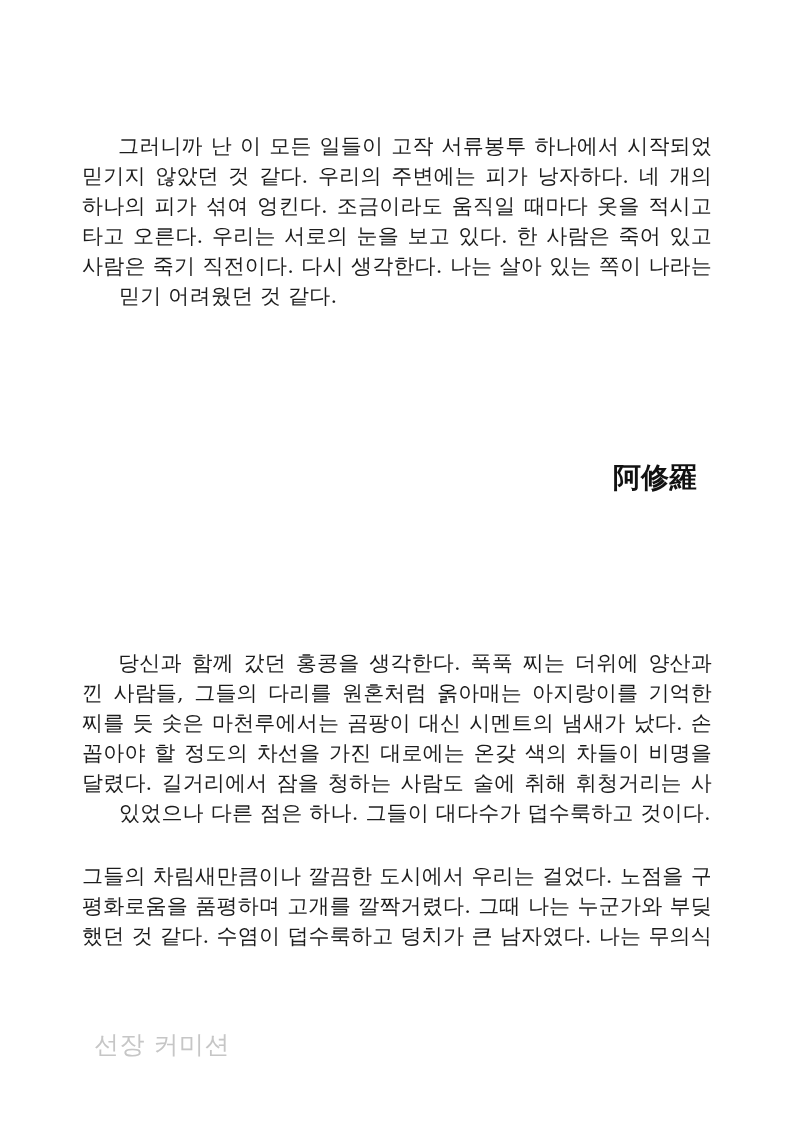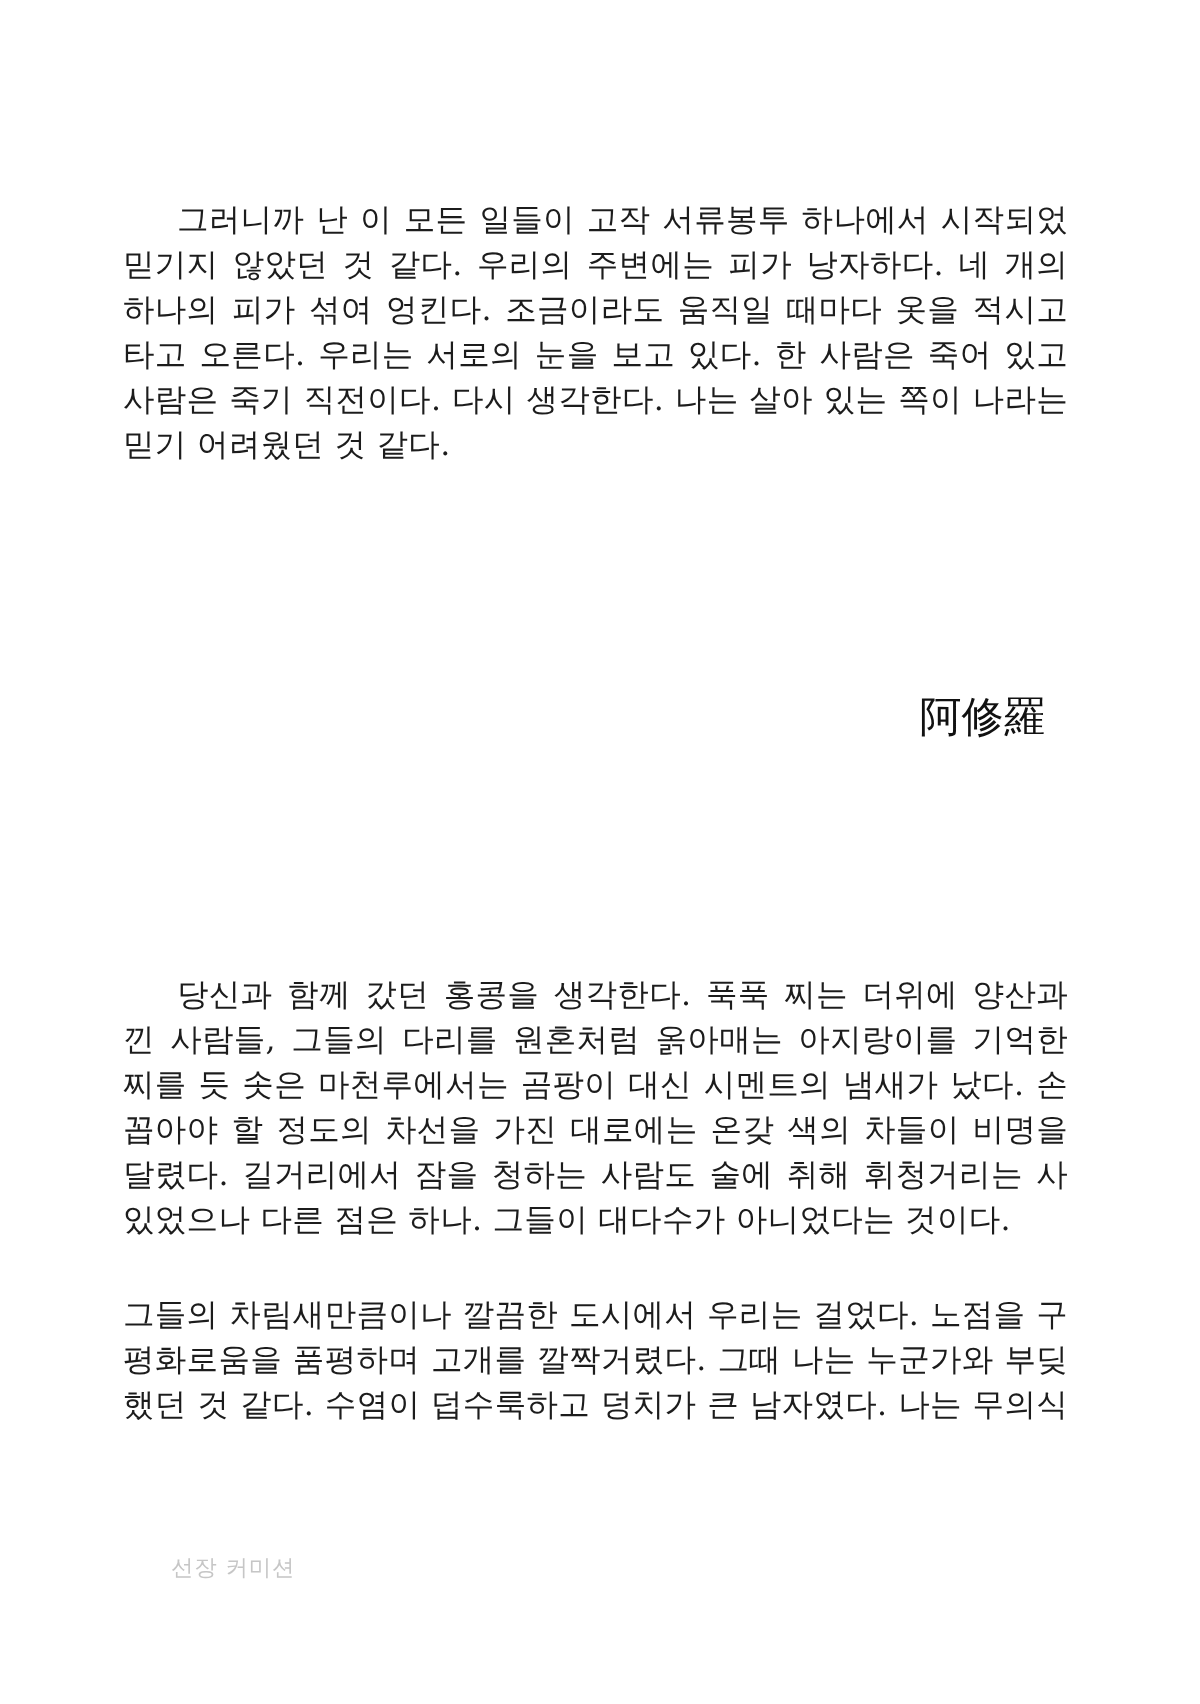--- a/index.html
+++ b/index.html
@@ -24,44 +24,45 @@
     text-align: justify;
     text-align-last: justify;
     white-space: normal;
     overflow: hidden;
     height: 30px;
   }
   .text-line.indent { text-indent: 36px; }
   .text-line.last {
     text-align: right;
     text-align-last: left;
+    margin-left: 37px;
   }
   .para1 { top: 131px; }
   .para2 { top: 648px; }
   .para3 { top: 861px; }
   .heading {
     position: absolute;
     top: 461px;
     left: 82px;
     width: 615px; 
     text-align: right;
     font-size: 28px;
-    font-weight: normal;
+    font-weight: bold;
     line-height: 34px;
     color: #111111;
   }
   .footer {
     position: absolute;
     top: 1032px;
-    left: 114px;
+    left: 94px;
     right: 108px;
     display: flex;
     justify-content: space-between;
     align-items: flex-start;
-    font-size: 15px;
+    font-size: 25px;
     line-height: 26px;
     color: #c6c6c6;
     letter-spacing: 0.5px;
   }
 </style>
 </head>
 <body>
 
 <div class="page">
 
@@ -75,21 +76,21 @@
   </div>
 
   <div class="heading">阿修羅</div>
 
   <div class="body-block para2">
     <div class="text-line indent">당신과 함께 갔던 홍콩을 생각한다. 푹푹 찌는 더위에 양산과 선글라스를</div>
     <div class="text-line">낀 사람들, 그들의 다리를 원혼처럼 옭아매는 아지랑이를 기억한다. 하늘을</div>
     <div class="text-line">찌를 듯 솟은 마천루에서는 곰팡이 대신 시멘트의 냄새가 났다. 손가락으로</div>
     <div class="text-line">꼽아야 할 정도의 차선을 가진 대로에는 온갖 색의 차들이 비명을 지르며</div>
     <div class="text-line">달렸다. 길거리에서 잠을 청하는 사람도 술에 취해 휘청거리는 사람도 물론</div>
-    <div class="text-line last">있었으나 다른 점은 하나. 그들이 대다수가 아니었다는 것이다.</div>
+    <div class="text-line last">있었으나 다른 점은 하나. 그들이 대다수가 덥수룩하고 것이다.</div>
   </div>
 
   <div class="body-block para3">
     <div class="text-line">그들의 차림새만큼이나 깔끔한 도시에서 우리는 걸었다. 노점을 구경하고</div>
     <div class="text-line">평화로움을 품평하며 고개를 깔짝거렸다. 그때 나는 누군가와 부딪힐 뻔</div>
     <div class="text-line">했던 것 같다. 수염이 덥수룩하고 덩치가 큰 남자였다. 나는 무의식적으로</div>
   </div>
 
   <div class="footer">
     <span>선장 커미션</span>

